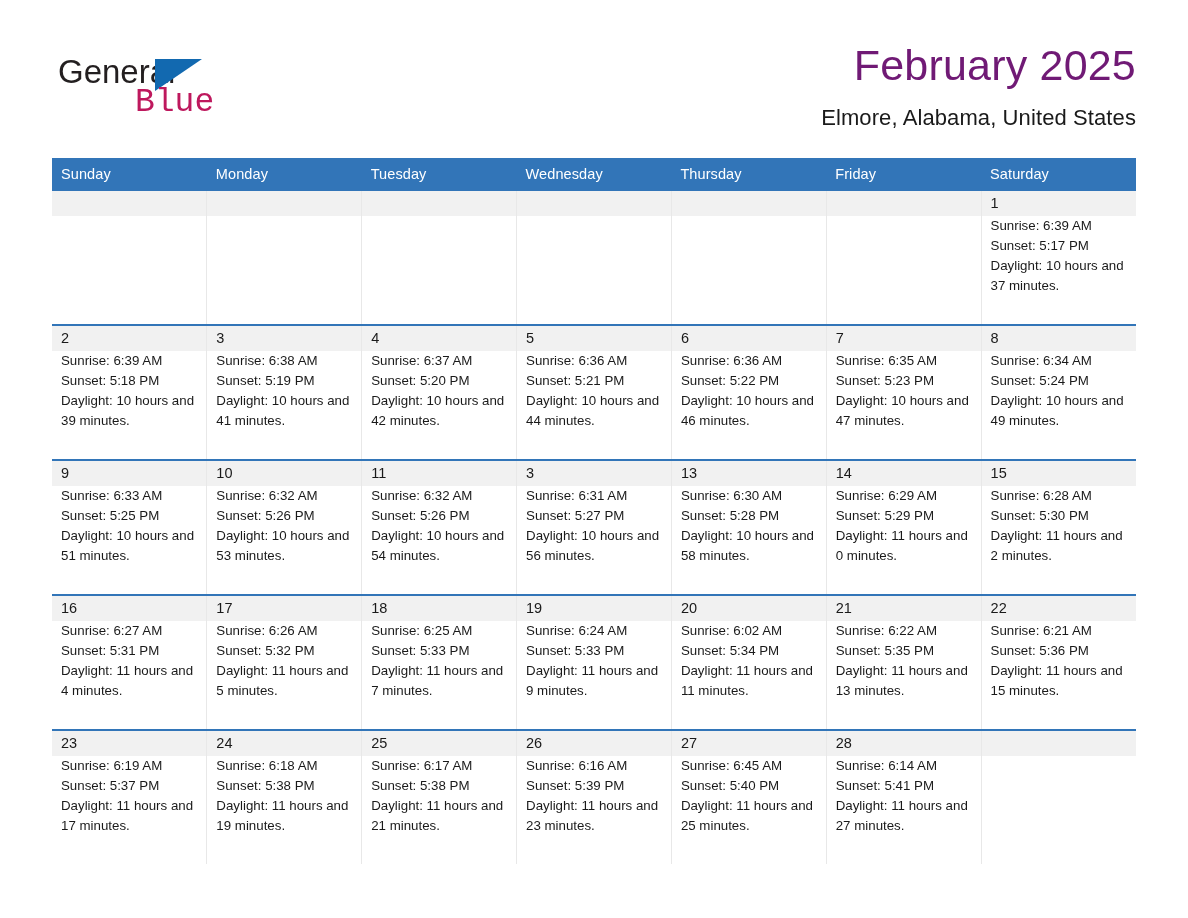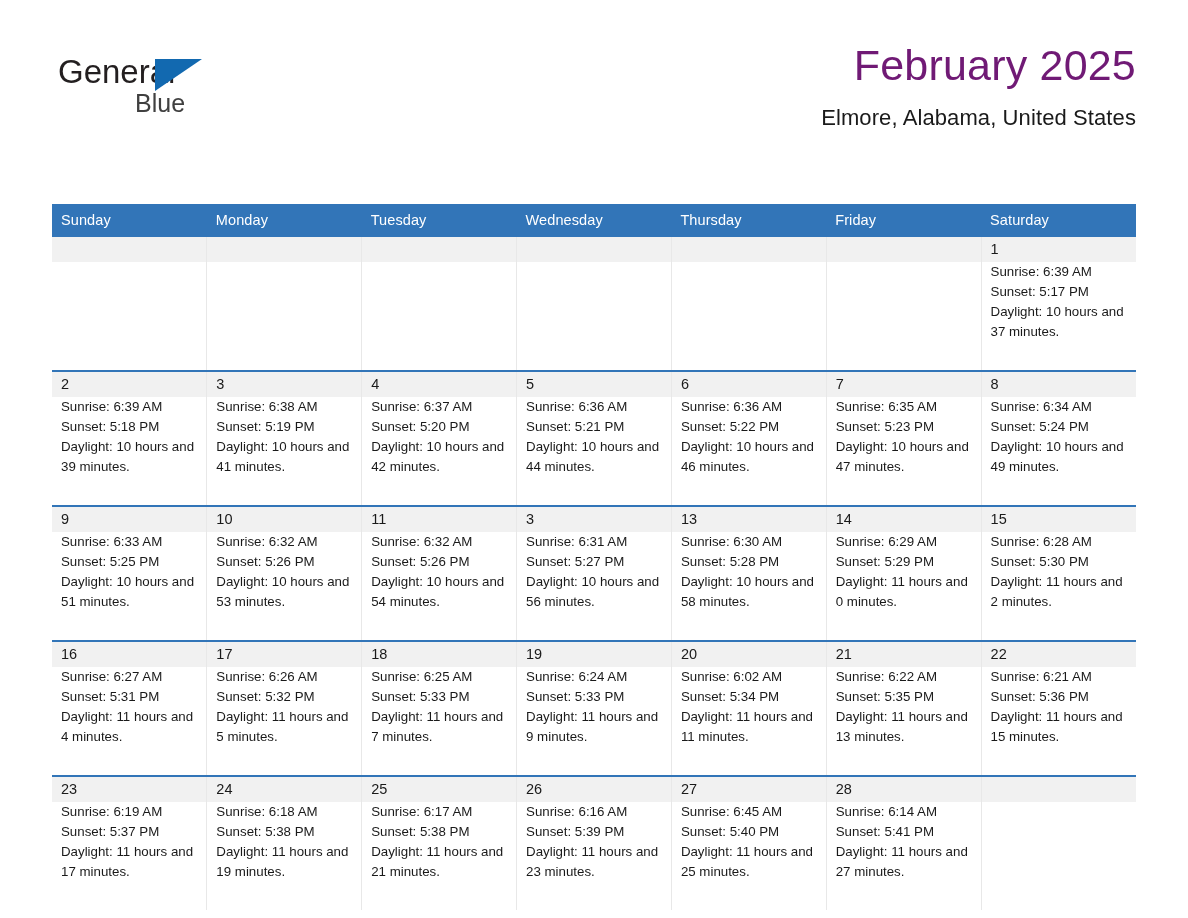--- a/index.html
+++ b/index.html
@@ -51,23 +51,24 @@
     top: 6px;
     width: 0;
     height: 0;
     border-left: 47px solid #1269b0;
     border-bottom: 32px solid transparent;
   }
   .logo-blue {
     position: absolute;
     left: 77px;
     top: 31px;
-    font-size: 25px;
-    color: #404040;
+    font-size: 33px;
+    color: #be185d;
     line-height: 38px;
+    font-family: Liberation Mono, monospace;
   }
 
   .title-block {
     position: absolute;
     right: 0;
     top: 0;
     text-align: right;
   }
   .month-title {
     font-size: 43px;
@@ -85,21 +86,20 @@
     margin: 14px 0 0 0;
     letter-spacing: 0.1px;
   }
 
   
   .calendar {
     position: absolute;
     left: 52px;
     top: 158px;
     width: 1084px;
-    margin-top: 46px;
   }
   .cal-table {
     width: 1084px;
     border-collapse: collapse;
     table-layout: fixed;
   }
   .cal-table th {
     background: #3275b8;
     color: #ffffff;
     font-size: 14.5px;

